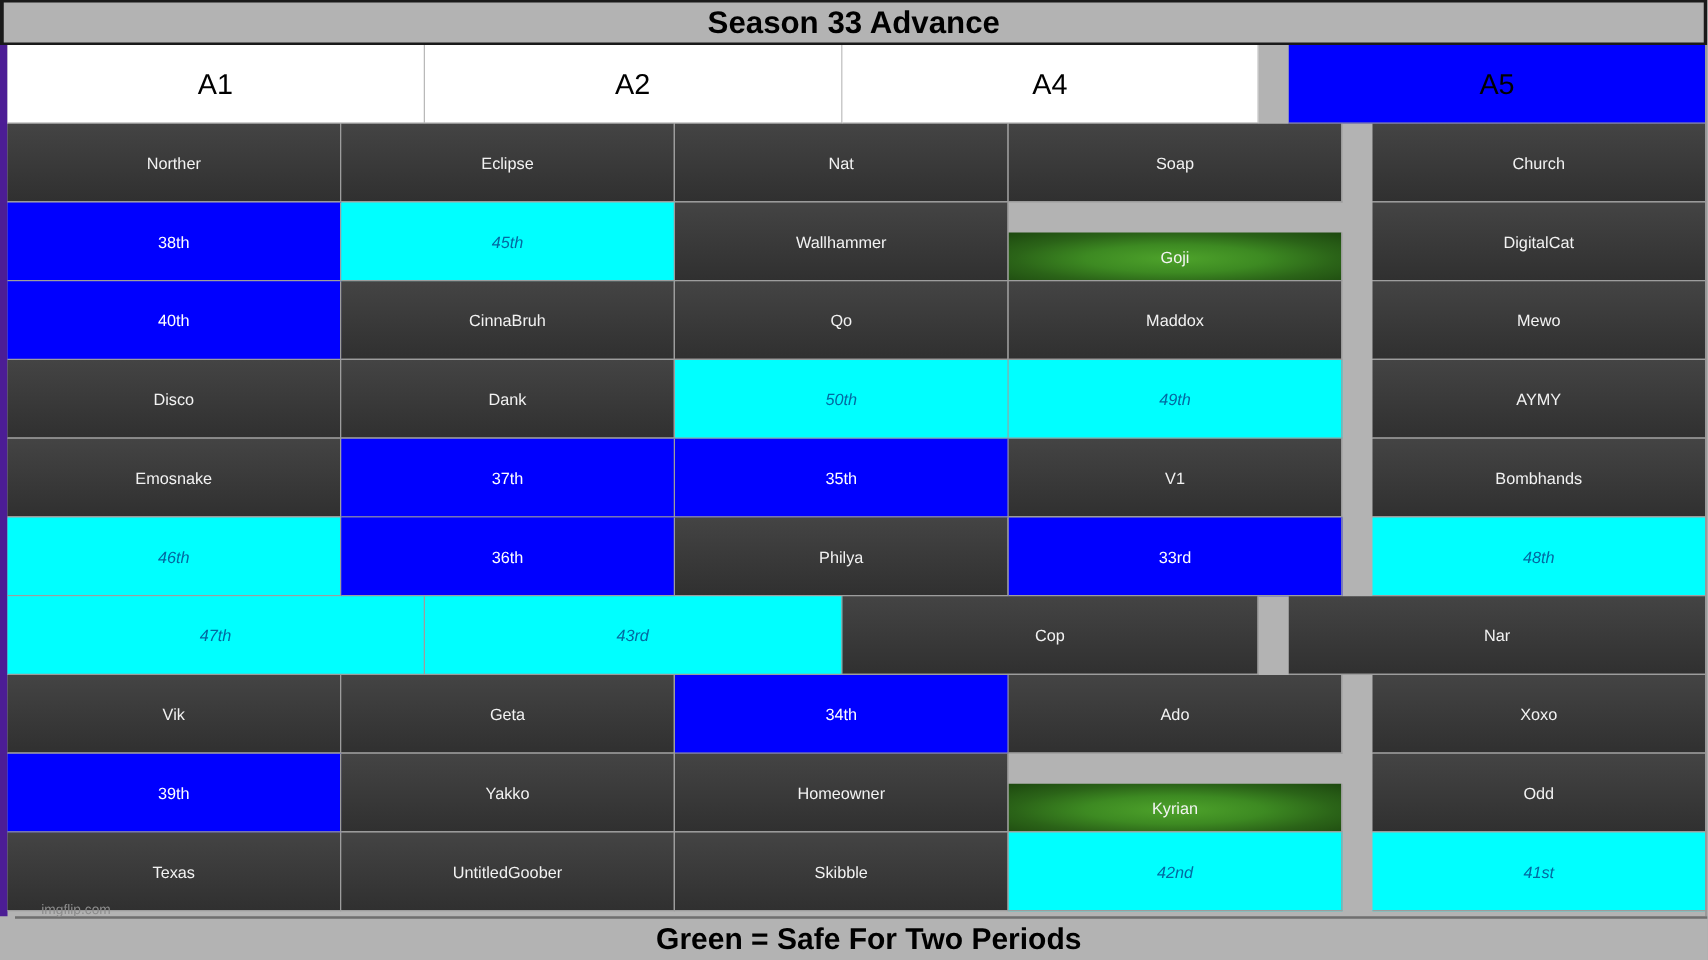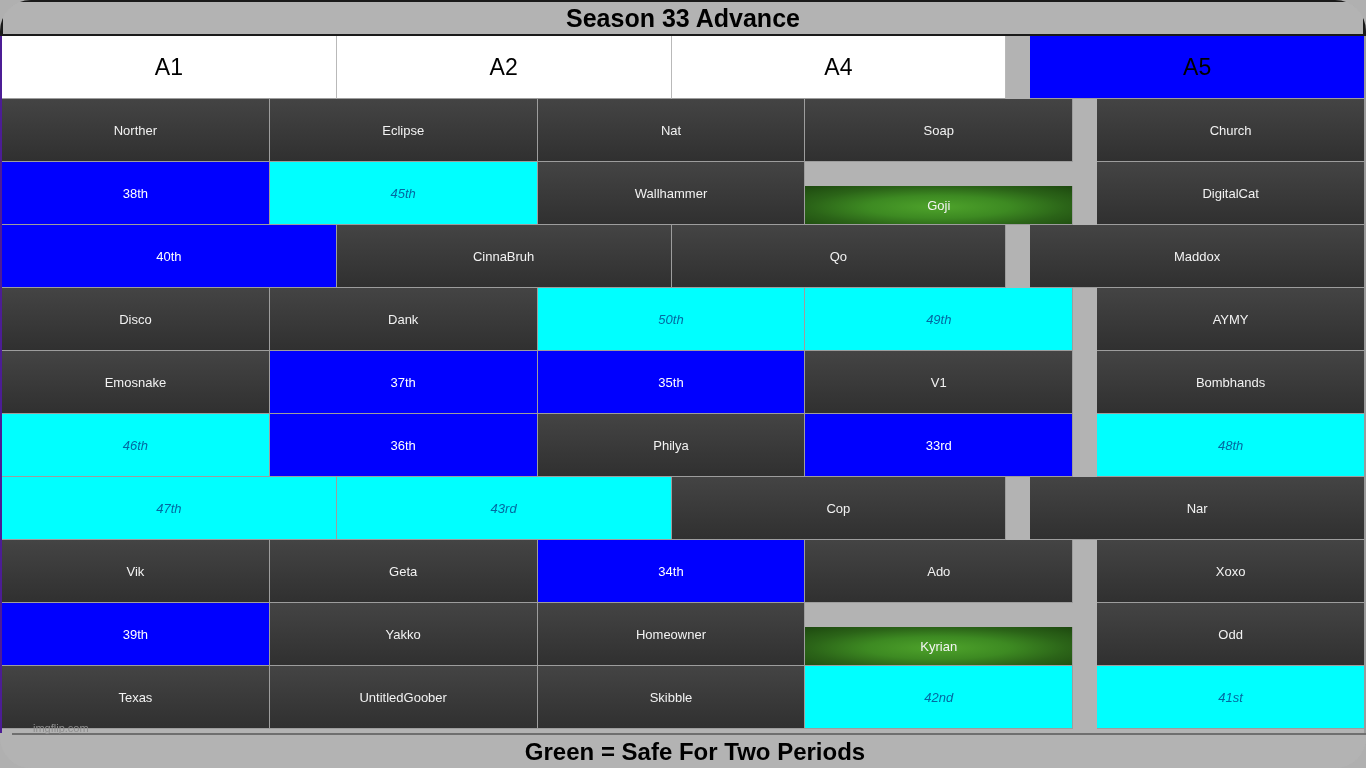--- a/index.html
+++ b/index.html
@@ -8,21 +8,20 @@
     background: #b0b0b0;
   }
   #page {
     position: relative;
     width: 1366px;
     height: 768px;
     background: #b3b3b3;
     font-family: "Liberation Sans", sans-serif;
     overflow: hidden;
     box-sizing: border-box;
-    border-radius: 31px;
   }
 
   
   #title-bar {
     position: absolute;
     left: 0;
     top: 0;
     width: 1366px;
     height: 36px;
     background: #b3b3b3;
@@ -73,21 +72,21 @@
   }
 
   
   #grid {
     position: absolute;
     left: 0;
     top: 36px;
     width: 1366px;
     height: 697px;
     box-sizing: border-box;
-    border-left: 2px solid #4c1d95;
+    border-left: 6px solid #4c1d95;
     border-right: 2px solid #9a9a9a;
     display: flex;
     flex-direction: column;
   }
   .row {
     display: flex;
     width: 100%;
     flex: 0 0 auto;
   }
   #header-row { height: 63px; }
@@ -173,20 +172,21 @@
           <div class="cell state-cyan">45th</div>
           <div class="cell state-dark">Wallhammer</div>
           <div class="cell state-green">Goji</div>
           <div class="cell state-dark">DigitalCat</div>
         </div>
         <div class="row data-row">
           <div class="cell state-blue">40th</div>
           <div class="cell state-dark">CinnaBruh</div>
           <div class="cell state-dark">Qo</div>
           <div class="cell state-dark">Maddox</div>
+          <div class="cell state-dark">Mewo</div>
         </div>
         <div class="row data-row">
           <div class="cell state-dark">Disco</div>
           <div class="cell state-dark">Dank</div>
           <div class="cell state-cyan">50th</div>
           <div class="cell state-cyan">49th</div>
           <div class="cell state-dark">AYMY</div>
         </div>
         <div class="row data-row">
           <div class="cell state-dark">Emosnake</div>

